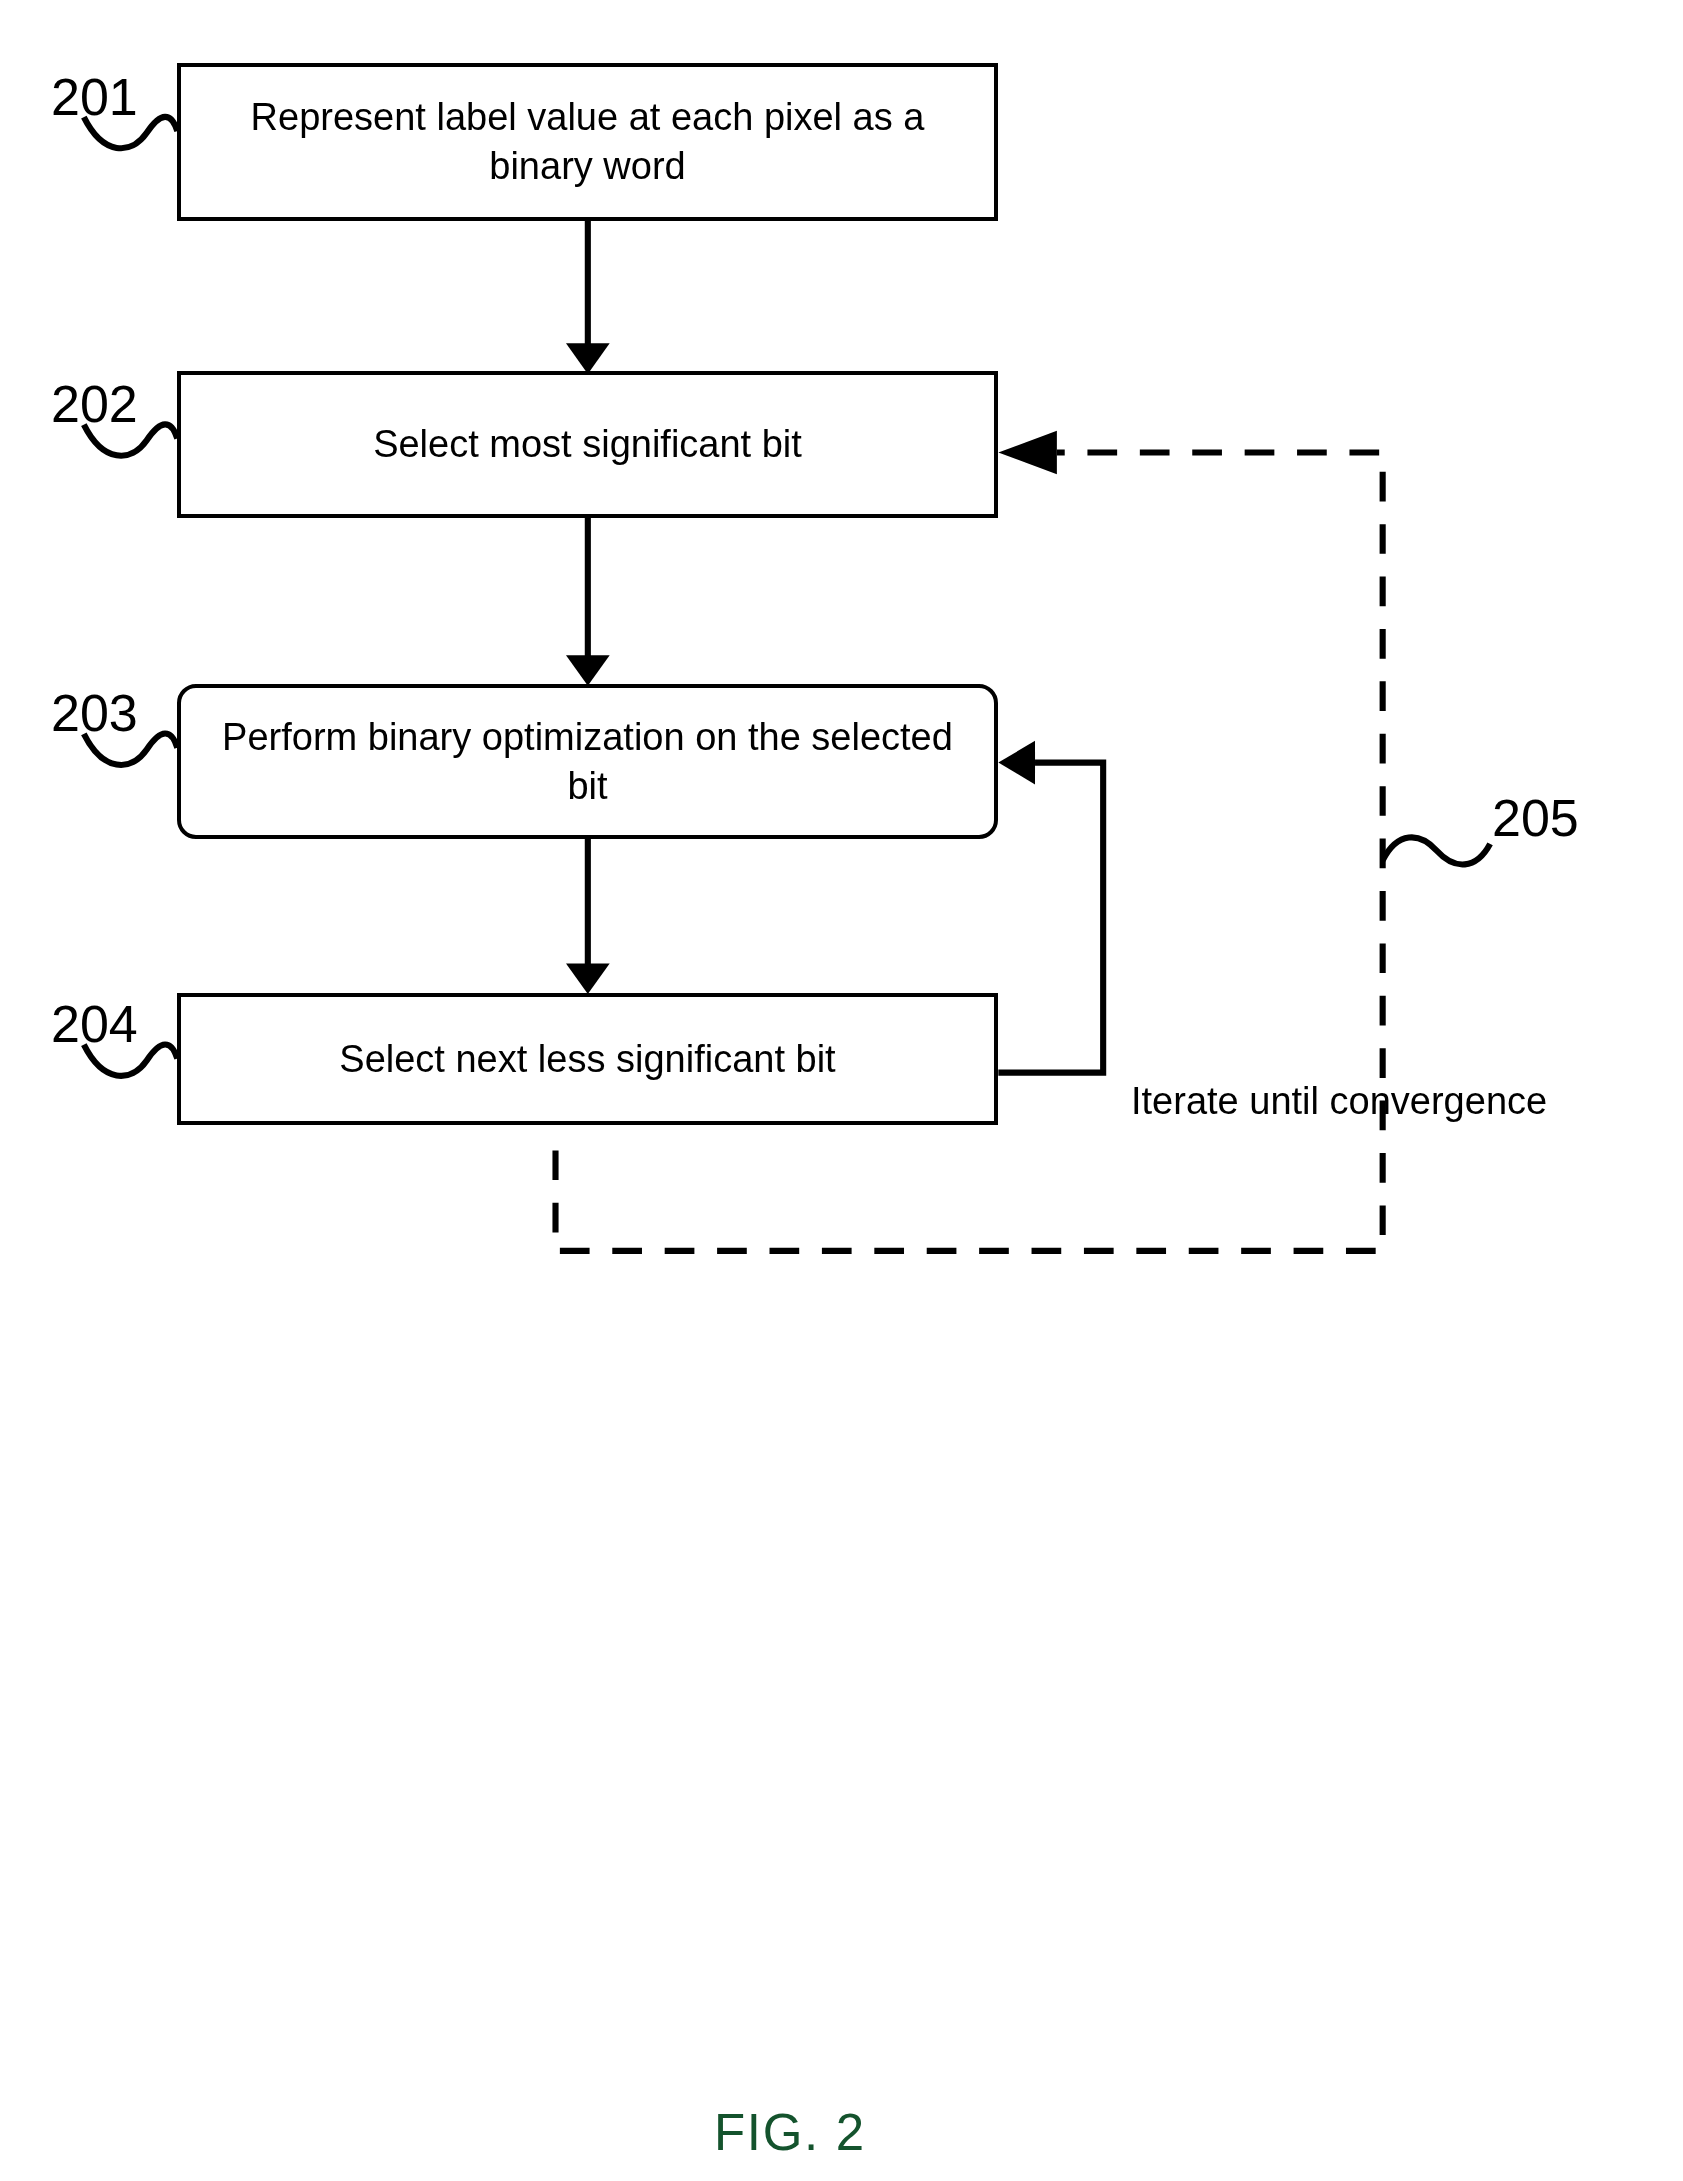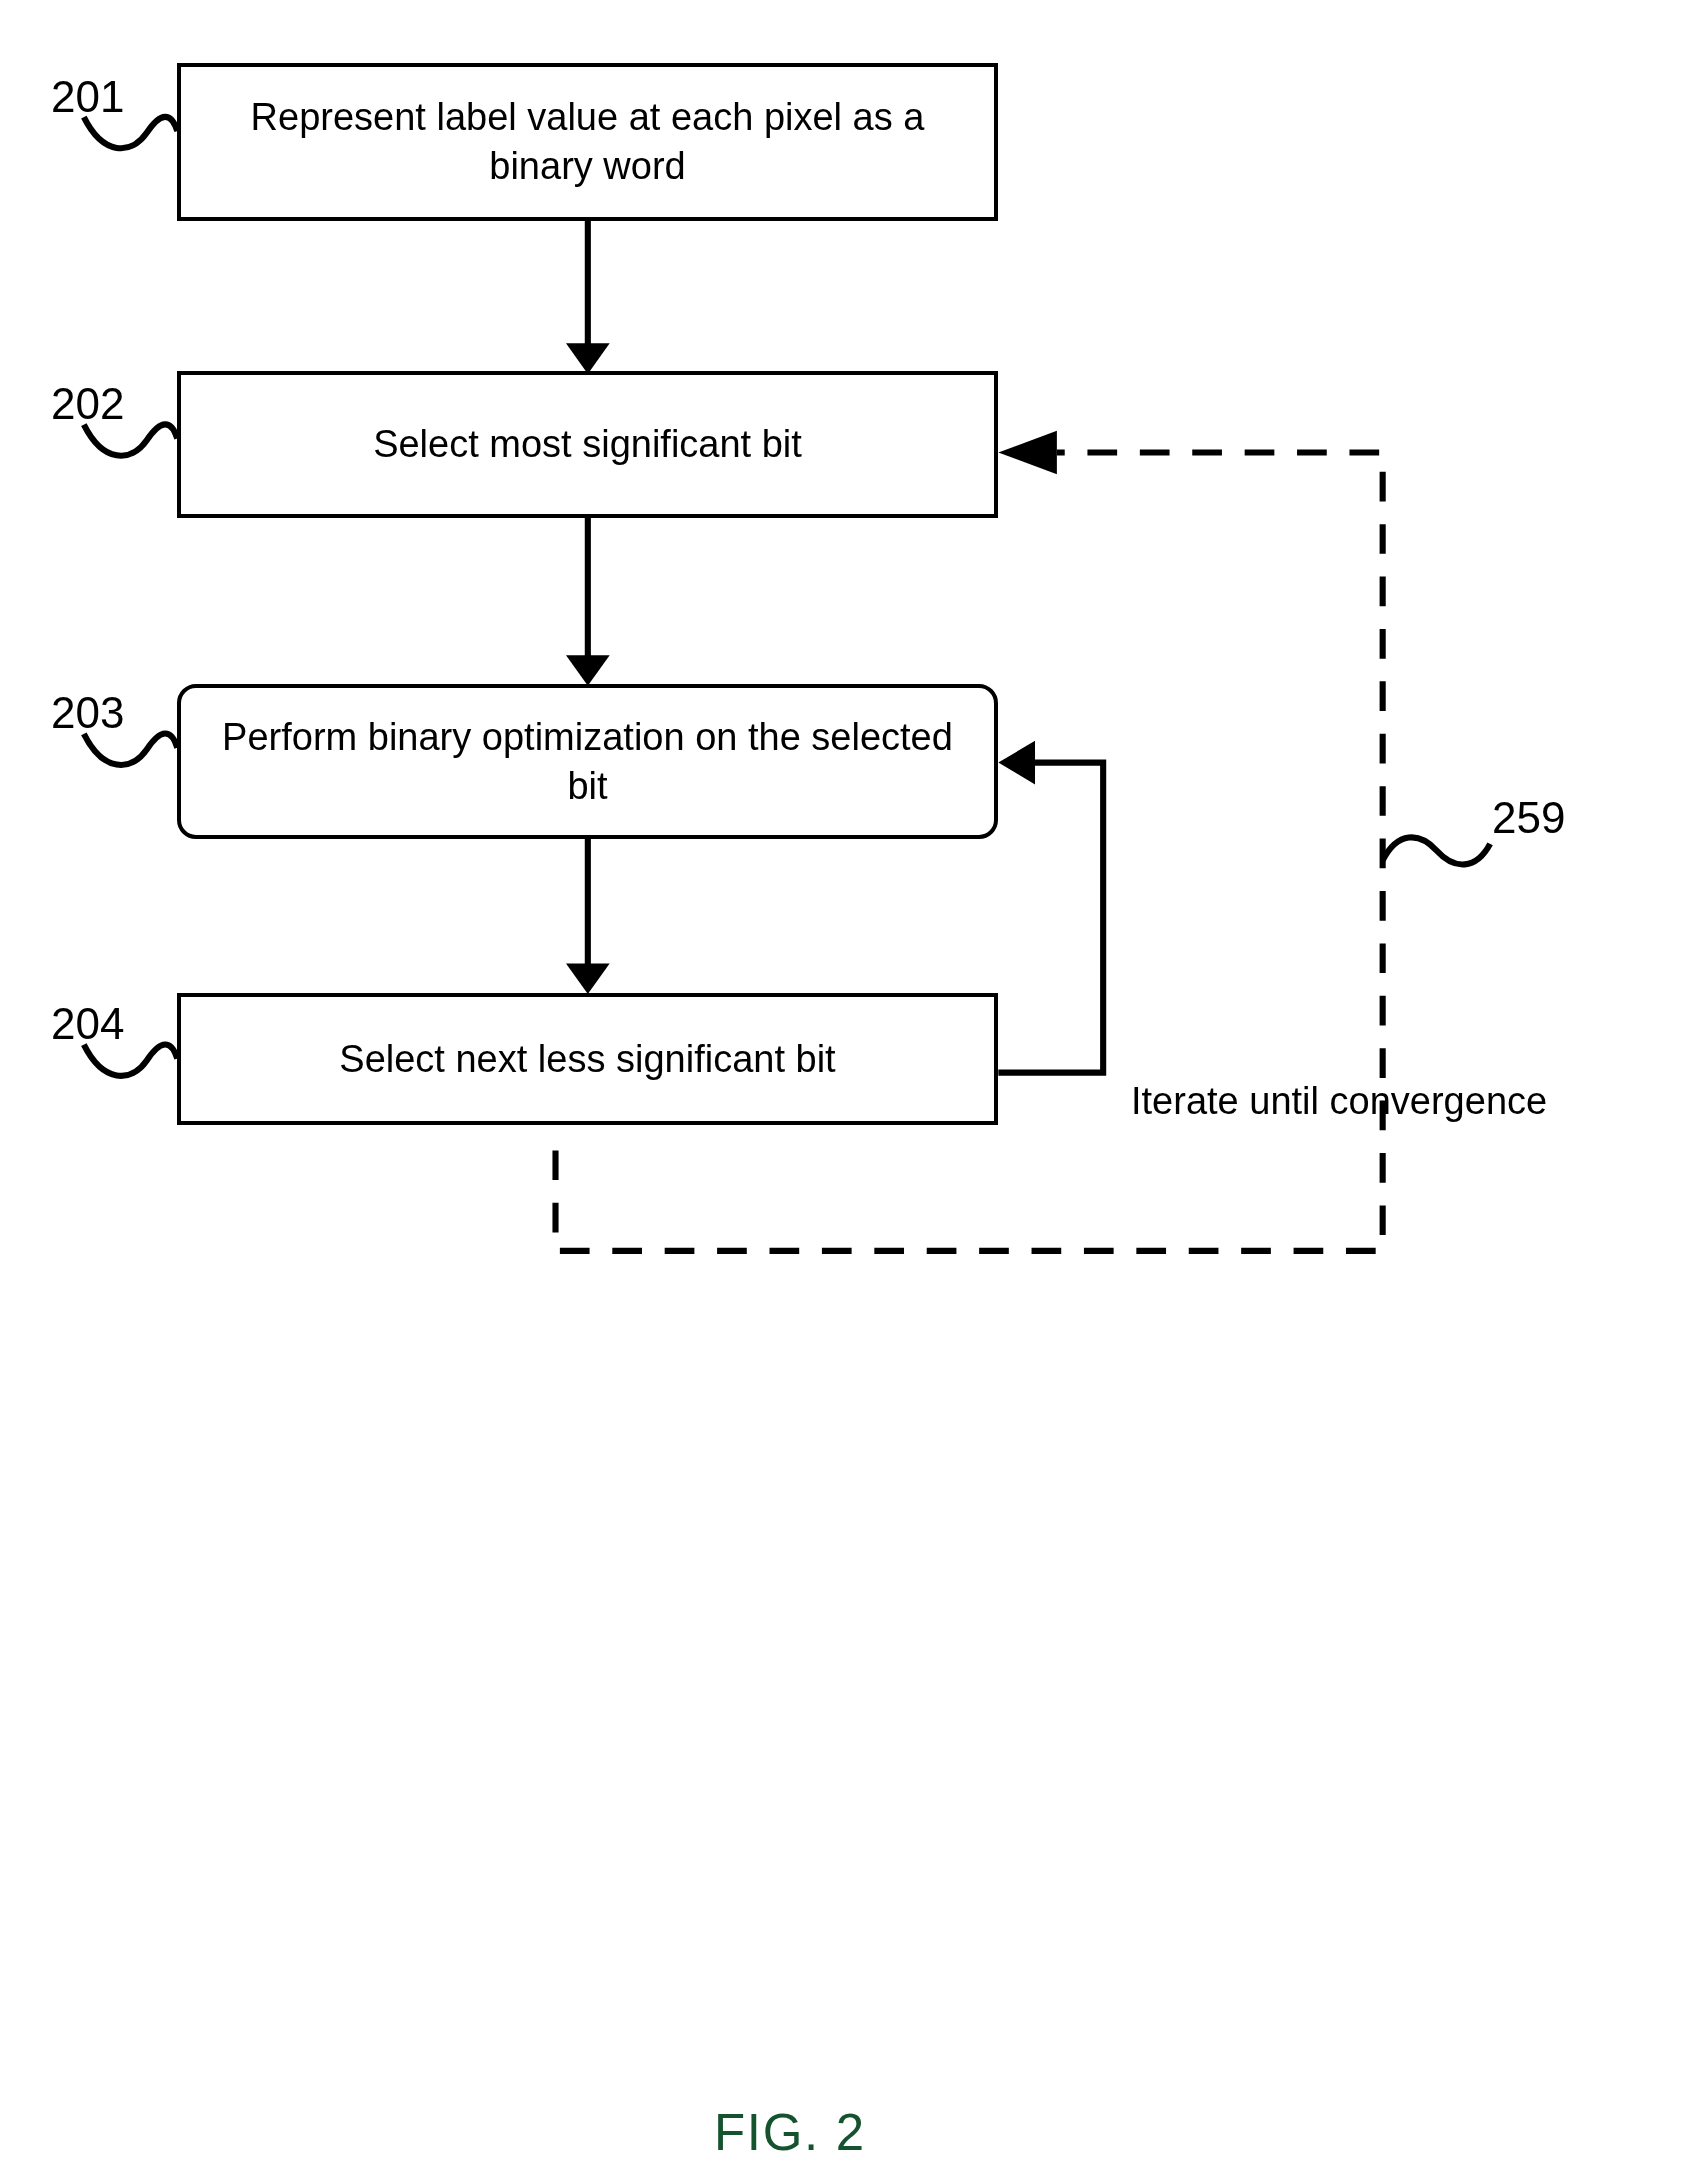--- a/index.html
+++ b/index.html
@@ -35,21 +35,21 @@
   }
   .flow-box-label {
     font-size: 38px;
     line-height: 49px;
     letter-spacing: 0px;
     padding: 0 24px;
     color: #000000;
   }
   .ref-num {
     position: absolute;
-    font-size: 44px;
+    font-size: 52px;
     line-height: 40px;
     color: #000000;
     white-space: nowrap;
   }
   .note-text {
     position: absolute;
     font-size: 38px;
     line-height: 40px;
     color: #000000;
     white-space: nowrap;
@@ -124,20 +124,20 @@
   </div>
 
   <div class="ref-num" style="left:51px; top:77px;">201</div>
 
   <div class="ref-num" style="left:51px; top:384px;">202</div>
 
   <div class="ref-num" style="left:51px; top:693px;">203</div>
 
   <div class="ref-num" style="left:51px; top:1004px;">204</div>
 
-  <div class="ref-num" style="left:1492px; top:798px;">259</div>
+  <div class="ref-num" style="left:1492px; top:798px;">205</div>
 
   <div class="note-text" style="left:1131px; top:1081px;">Iterate until convergence</div>
 
   <div class="fig-caption" style="left:714px; top:2107px;">FIG. 2</div>
 
 </div>
 
 
 </body></html>

